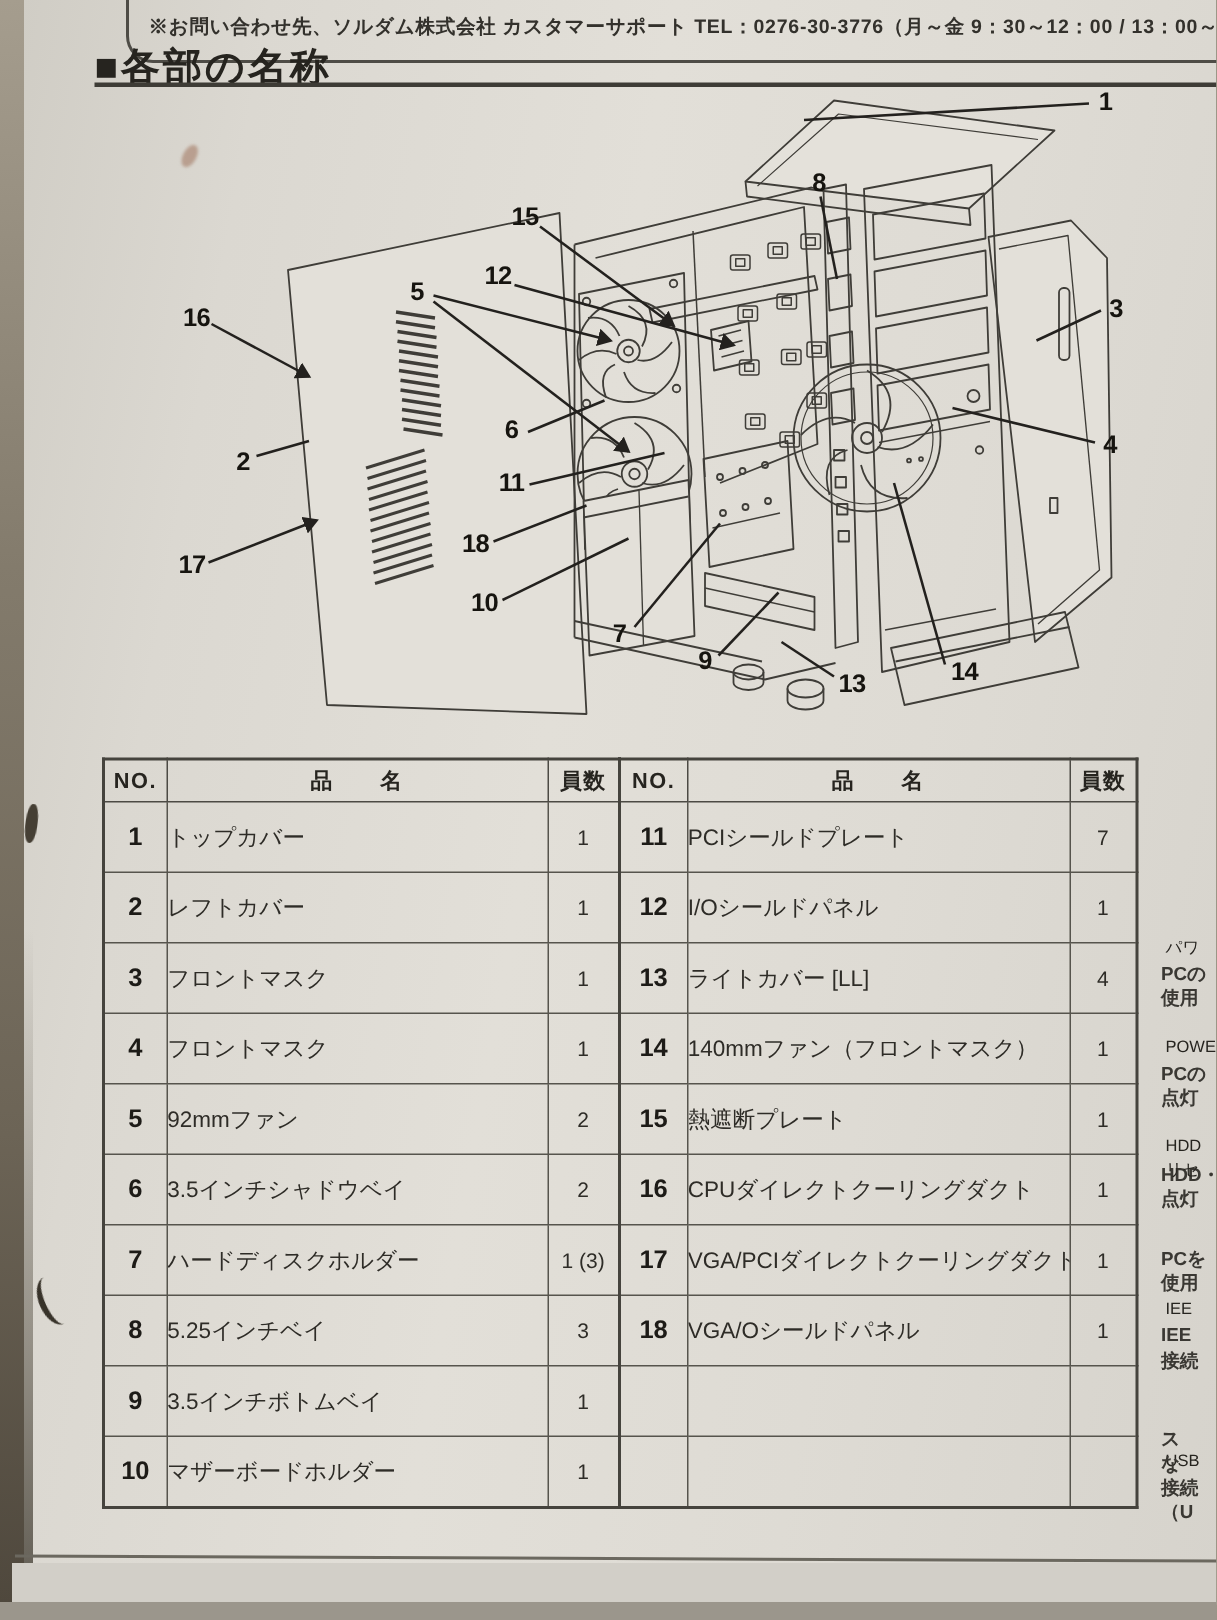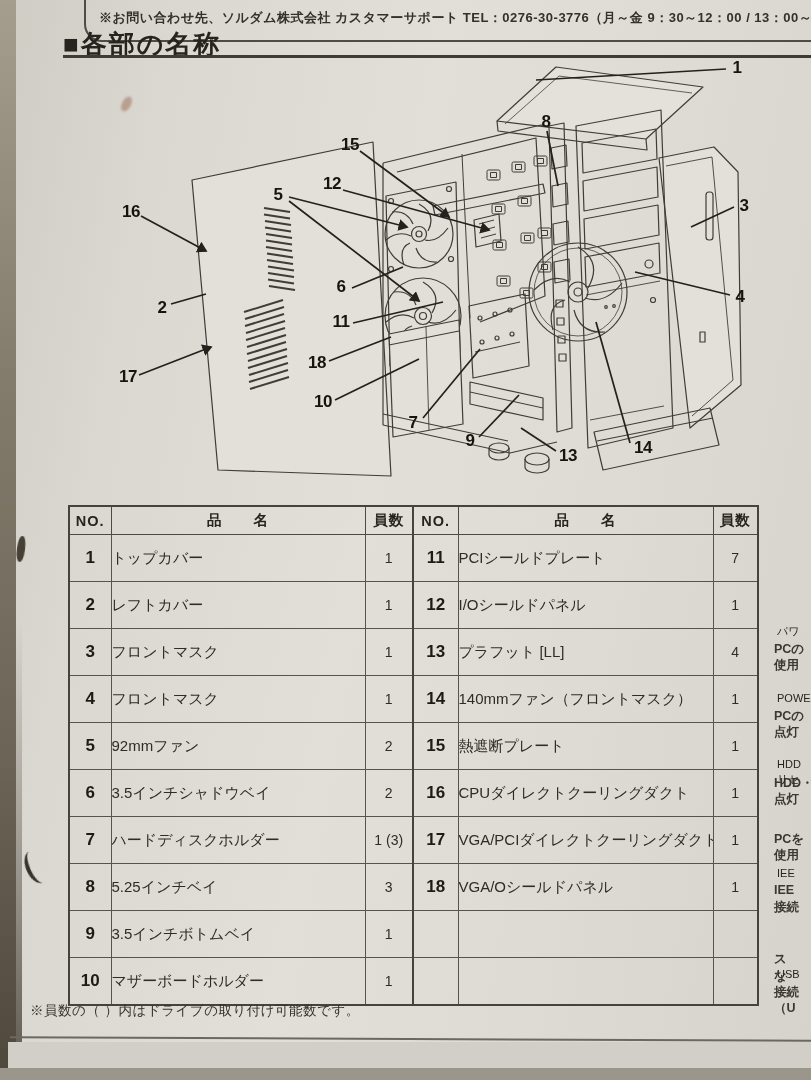--- a/index.html
+++ b/index.html
@@ -360,21 +360,21 @@
           <td class="c-name">PCIシールドプレート</td>
           <td class="c-qty">7</td>
         </tr>
         <tr>
           <td class="c-no">12</td>
           <td class="c-name">I/Oシールドパネル</td>
           <td class="c-qty">1</td>
         </tr>
         <tr>
           <td class="c-no">13</td>
-          <td class="c-name">プラフット [LL]</td>
+          <td class="c-name">ライトカバー [LL]</td>
           <td class="c-qty">4</td>
         </tr>
         <tr>
           <td class="c-no">14</td>
           <td class="c-name">140mmファン（フロントマスク）</td>
           <td class="c-qty">1</td>
         </tr>
         <tr>
           <td class="c-no">15</td>
           <td class="c-name">熱遮断プレート</td>
@@ -401,21 +401,20 @@
           <td class="c-qty"></td>
         </tr>
         <tr>
           <td class="c-no"></td>
           <td class="c-name"></td>
           <td class="c-qty"></td>
         </tr>
       </tbody>
   </table>
 
-  <div class="footnote">※員数の（ ）内はドライブの取り付け可能数です。</div>
 
   <div id="side-col">
       <div class="side-frag b" style="top: 624px;">パワ</div>
       <div class="side-frag" style="top: 641px;">PCの</div>
       <div class="side-frag" style="top: 657px;">使用</div>
       <div class="side-frag b" style="top: 692px;">POWE</div>
       <div class="side-frag" style="top: 708px;">PCの</div>
       <div class="side-frag" style="top: 724px;">点灯</div>
       <div class="side-frag b" style="top: 758px;">HDD</div>
       <div class="side-frag" style="top: 775px;">HDD・</div>

